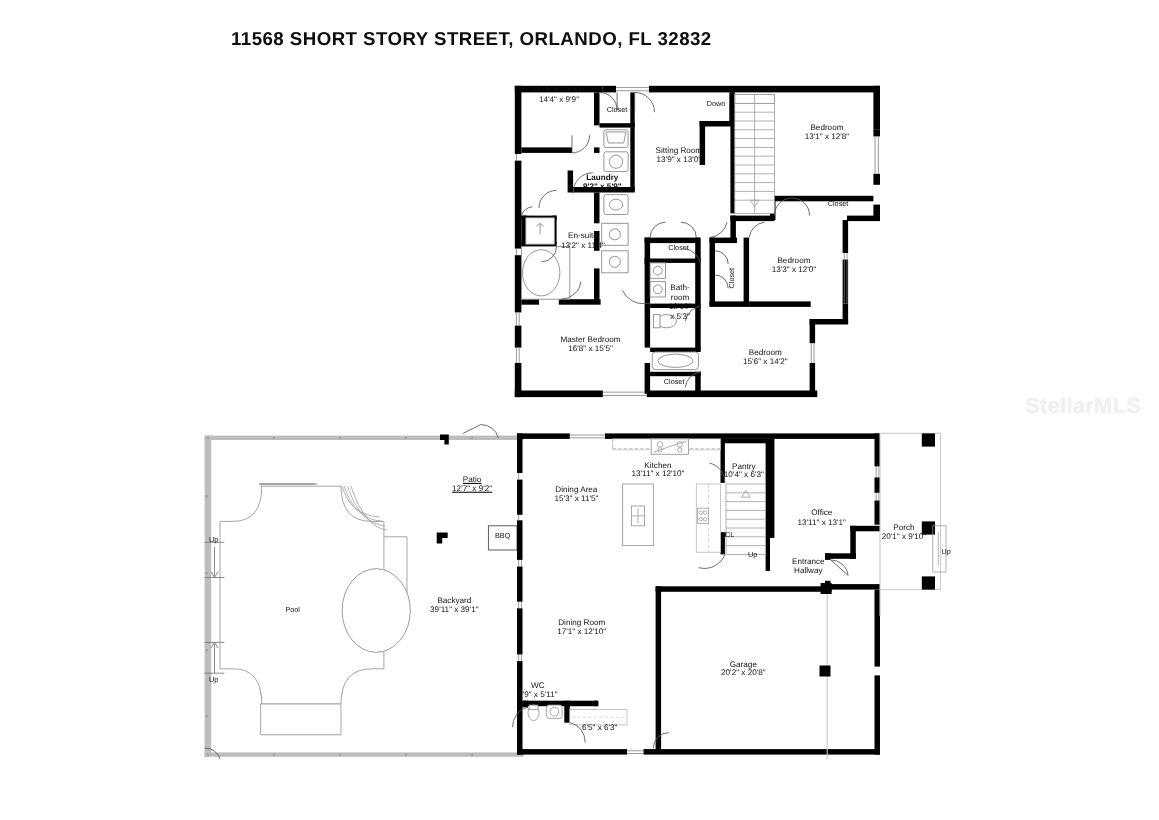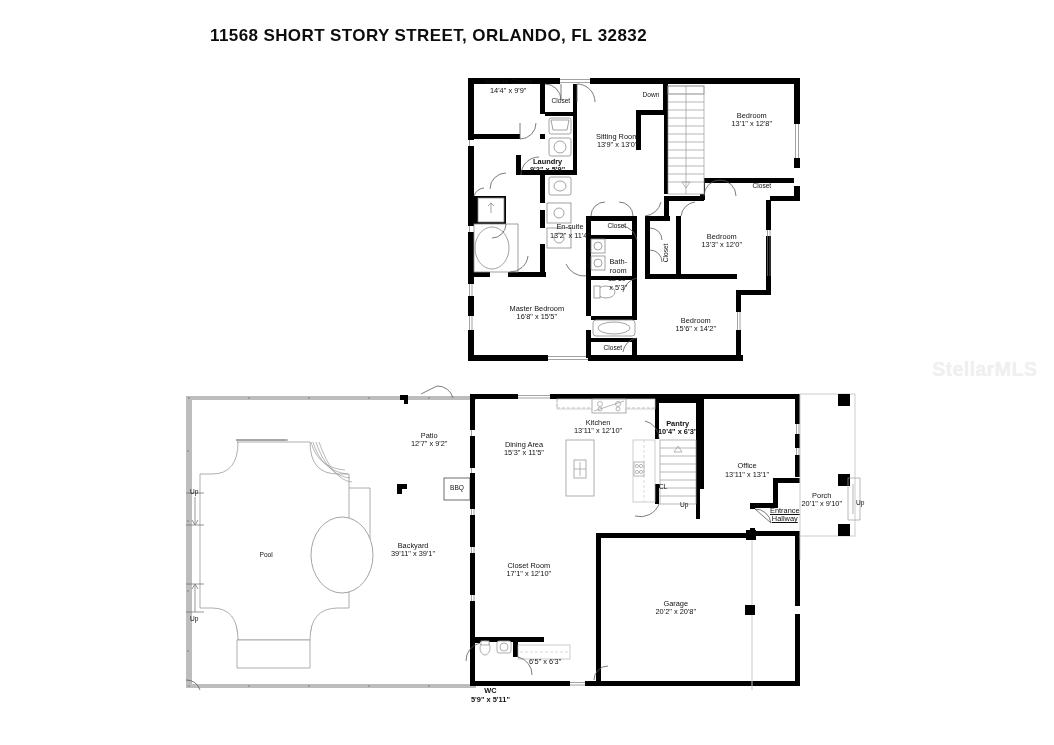--- a/index.html
+++ b/index.html
@@ -497,45 +497,45 @@
 </svg>
 
 <div id="labels">
     <div class="lbl" style="left: 484.5px; top: 78px;"><span class="nm">Walk-in Closet</span><span class="dm">14'4" x 9'9"</span></div>
     <div class="lbl sm" style="left: 551.5px; top: 97px;"><span class="nm">Closet</span></div>
     <div class="lbl" style="left: 596px; top: 132.5px;"><span class="nm">Sitting Room</span><span class="dm">13'9" x 13'0"</span></div>
     <div class="lbl sm" style="left: 642.5px; top: 91px;"><span class="nm">Down</span></div>
     <div class="lbl" style="left: 731.5px; top: 111.5px;"><span class="nm">Bedroom</span><span class="dm">13'1" x 12'8"</span></div>
     <div class="lbl sm" style="left: 752.5px; top: 182px;"><span class="nm">Closet</span></div>
     <div class="lbl" style="left: 530px; top: 157.5px; font-weight: bold;"><span class="nm">Laundry</span><span class="dm">9'2" x 5'9"</span></div>
-    <div class="lbl" style="left: 510px; top: 223px; margin-left: 40px;"><span class="nm">En-suite</span><span class="dm">13'2" x 11'4"</span></div>
+    <div class="lbl" style="left: 510px; top: 210px;"><span class="nm">En-suite</span><span class="dm">13'2" x 11'4"</span></div>
     <div class="lbl sm" style="left: 607.5px; top: 222px;"><span class="nm">Closet</span></div>
     <div class="lbl" style="left: 608px; top: 258px;"><span class="nm">Bath-
 room</span><span class="dm">12'10"
 x 5'3"</span></div>
     <div class="lbl sm" style="left: 603.5px; top: 344px;"><span class="nm">Closet</span></div>
     <div class="lbl sm vert" style="left: 656.5px; top: 249px;"><span class="nm">Closet</span></div>
     <div class="lbl" style="left: 701.5px; top: 232.5px;"><span class="nm">Bedroom</span><span class="dm">13'3" x 12'0"</span></div>
     <div class="lbl" style="left: 675.5px; top: 316.5px;"><span class="nm">Bedroom</span><span class="dm">15'6" x 14'2"</span></div>
     <div class="lbl" style="left: 509.5px; top: 304.5px;"><span class="nm">Master Bedroom</span><span class="dm">16'8" x 15'5"</span></div>
     <div class="lbl sm" style="left: 259.5px; top: 551px;"><span class="nm">Pool</span></div>
     <div class="lbl" style="left: 391px; top: 541.5px;"><span class="nm">Backyard</span><span class="dm">39'11" x 39'1"</span></div>
-    <div class="lbl" style="left: 411px; top: 431.5px;"><span class="nm">Patio</span><span class="dm">12'7" x 9'2"</span></div>
+    <div class="lbl" style="left: 411px; top: 431.5px; text-decoration: underline;"><span class="nm">Patio</span><span class="dm">12'7" x 9'2"</span></div>
     <div class="lbl sm" style="left: 450px; top: 484px;"><span class="nm">BBQ</span></div>
     <div class="lbl sm" style="left: 190px; top: 488px;"><span class="nm">Up</span></div>
     <div class="lbl sm" style="left: 190px; top: 615px;"><span class="nm">Up</span></div>
     <div class="lbl" style="left: 504px; top: 440.5px;"><span class="nm">Dining Area</span><span class="dm">15'3" x 11'5"</span></div>
     <div class="lbl" style="left: 574px; top: 418.5px;"><span class="nm">Kitchen</span><span class="dm">13'11" x 12'10"</span></div>
-    <div class="lbl" style="left: 658px; top: 419.5px; font-weight: bold;"><span class="nm">Pantry</span><span class="dm">10'4" x 6'3"</span></div>
+    <div class="lbl" style="left: 658px; top: 419.5px;"><span class="nm">Pantry</span><span class="dm">10'4" x 6'3"</span></div>
     <div class="lbl sm" style="left: 659px; top: 483px;"><span class="nm">CL</span></div>
     <div class="lbl sm" style="left: 680px; top: 501px;"><span class="nm">Up</span></div>
     <div class="lbl" style="left: 725px; top: 462px;"><span class="nm">Office</span><span class="dm">13'11" x 13'1"</span></div>
-    <div class="lbl" style="left: 801.5px; top: 475.5px; margin-top: 16px;"><span class="nm">Porch</span><span class="dm">20'1" x 9'10"</span></div>
+    <div class="lbl" style="left: 801.5px; top: 475.5px;"><span class="nm">Porch</span><span class="dm">20'1" x 9'10"</span></div>
     <div class="lbl sm" style="left: 856px; top: 499px;"><span class="nm">Up</span></div>
-    <div class="lbl" style="left: 770px; top: 506.5px; text-decoration: underline;"><span class="nm">Entrance
+    <div class="lbl" style="left: 720px; top: 506.5px;"><span class="nm">Entrance
 Hallway</span></div>
-    <div class="lbl" style="left: 506.5px; top: 561.5px;"><span class="nm">Closet Room</span><span class="dm">17'1" x 12'10"</span></div>
+    <div class="lbl" style="left: 506.5px; top: 561.5px;"><span class="nm">Dining Room</span><span class="dm">17'1" x 12'10"</span></div>
     <div class="lbl" style="left: 655.5px; top: 599.5px;"><span class="nm">Garage</span><span class="dm">20'2" x 20'8"</span></div>
-    <div class="lbl" style="left: 471px; top: 687px; font-weight: bold;"><span class="nm">WC</span><span class="dm">5'9" x 5'11"</span></div>
+    <div class="lbl" style="left: 471px; top: 619px;"><span class="nm">WC</span><span class="dm">5'9" x 5'11"</span></div>
     <div class="lbl" style="left: 529px; top: 657.5px;"><span class="dm">6'5" x 6'3"</span></div>
   </div>
 
 <div class="wm">StellarMLS</div>
 
 </body></html>

